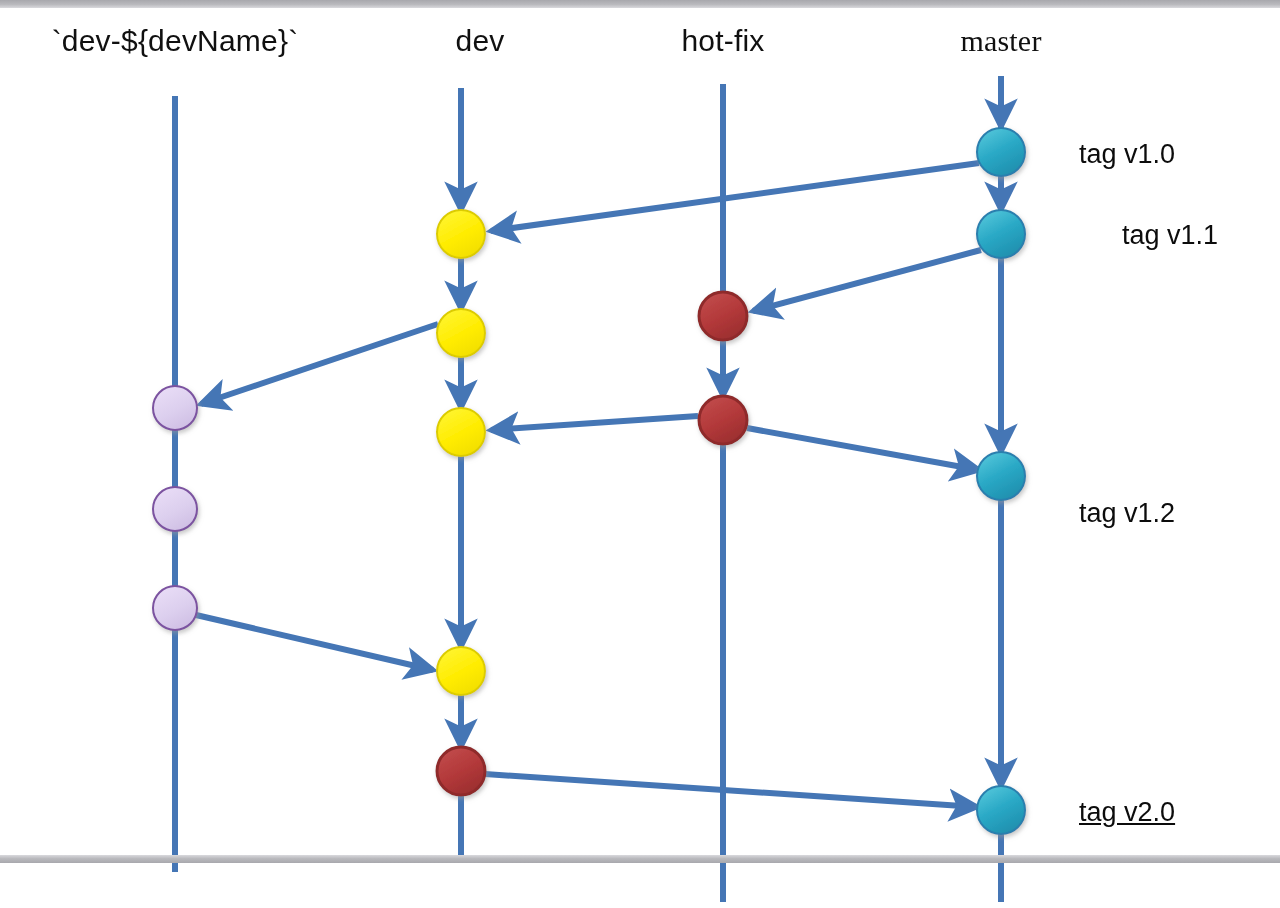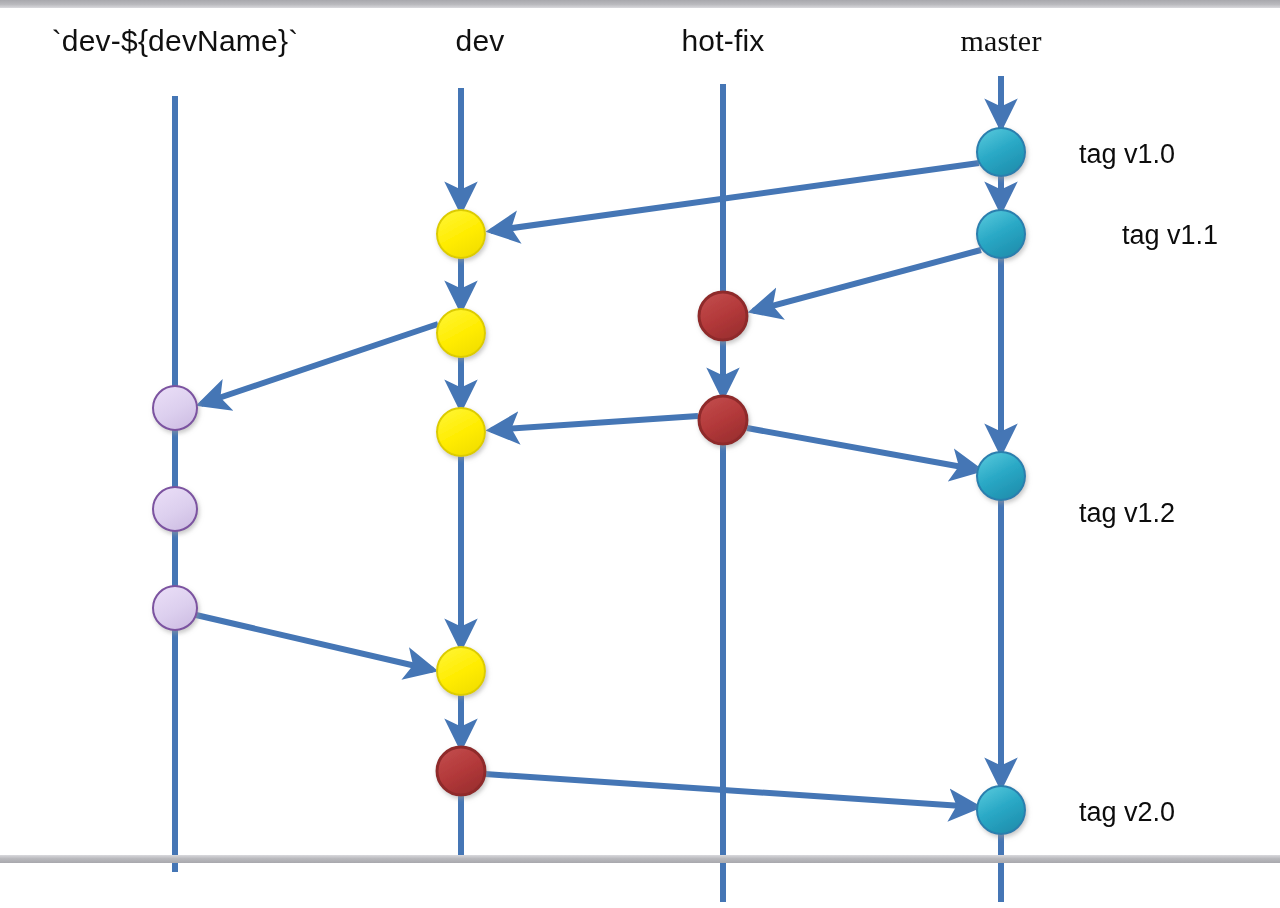--- a/index.html
+++ b/index.html
@@ -182,16 +182,16 @@
   </svg>
 
   <div class="branch-label" style="left:175px; top:26px;">`dev-${devName}`</div>
   <div class="branch-label" style="left:480px; top:26px;">dev</div>
   <div class="branch-label" style="left:723px; top:26px;">hot-fix</div>
   <div class="branch-label" style="left:1001px; top:26px;font-family:Liberation Serif, serif;">master</div>
 
   <div class="tag-label" style="left:1079px; top:141px;">tag v1.0</div>
   <div class="tag-label" style="left:1079px; top:222px;margin-left:43px;">tag v1.1</div>
   <div class="tag-label" style="left:1079px; top:464px;margin-top:36px;">tag v1.2</div>
-  <div class="tag-label" style="left:1079px; top:799px;">tag v2.0</div>
+  <div class="tag-label" style="left:1079px; top:799px;text-decoration:underline;">tag v2.0</div>
 
   <div class="edge-bottom"></div>
 </div>
 
 </body></html>

